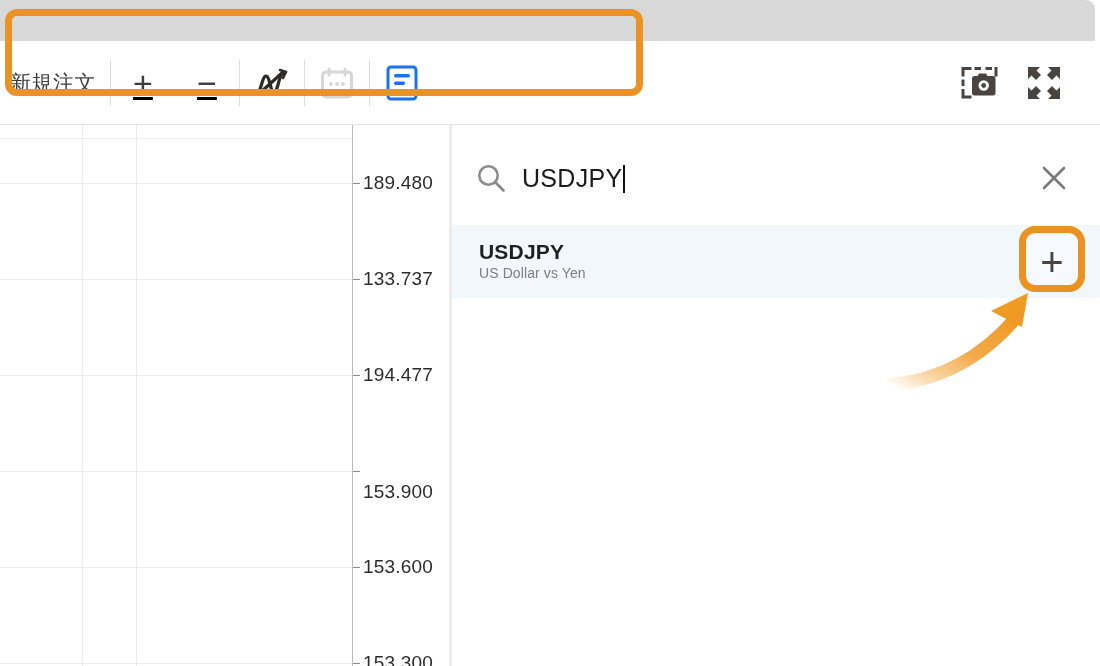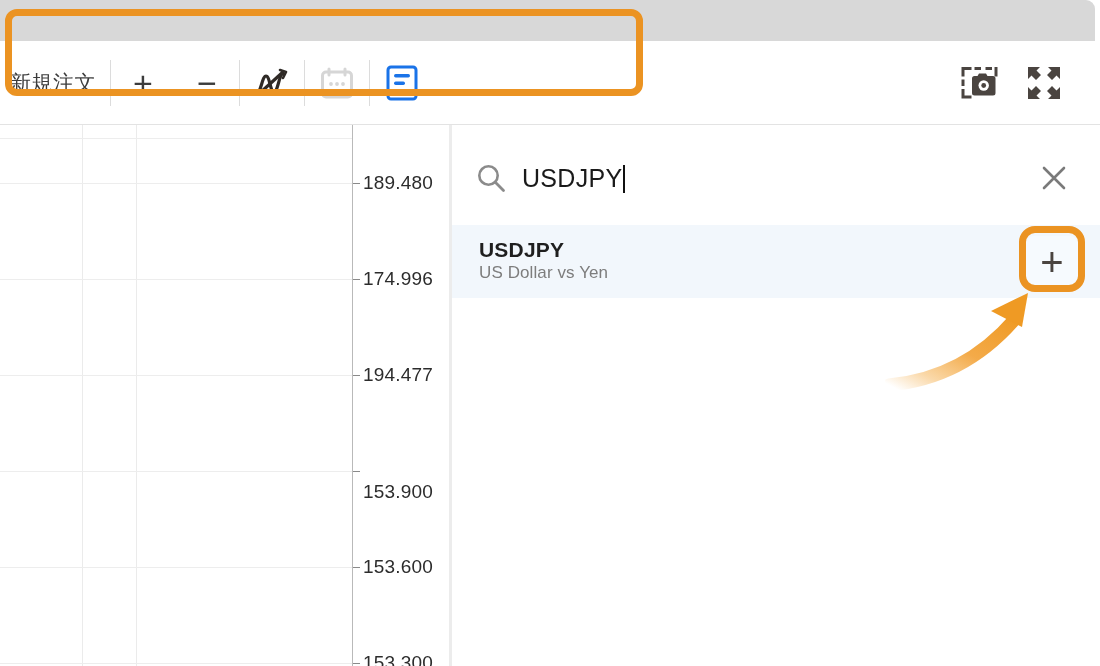--- a/index.html
+++ b/index.html
@@ -51,20 +51,21 @@
     background: #ffffff;
     border-bottom: 1px solid #e3e3e3;
     box-sizing: border-box;
     display: flex;
     align-items: center;
   }
   .toolbar-left {
     display: flex;
     align-items: center;
     height: 100%;
+    text-decoration: underline;
   }
   .toolbar-right {
     margin-left: auto;
     display: flex;
     align-items: center;
     height: 100%;
     padding-right: 24px;
   }
   .tb-item {
     display: flex;
@@ -245,21 +246,21 @@
     justify-content: center;
   }
   .result-symbol {
     font-size: 21px;
     color: #1f1f1f;
     font-weight: bold;
     line-height: 1.15;
     letter-spacing: 0.2px;
   }
   .result-desc {
-    font-size: 17px;
+    font-size: 14px;
     color: #7d7d7d;
     line-height: 1.35;
     letter-spacing: 0.1px;
   }
   .result-add {
     margin-left: auto;
     margin-right: 22px;
     width: 52px;
     height: 52px;
     border-radius: 8px;
@@ -416,21 +417,21 @@
     <div class="axis-line"></div>
 
     <div class="axis-tick" style="top:58px"></div>
     <div class="axis-tick" style="top:154px"></div>
     <div class="axis-tick" style="top:250px"></div>
     <div class="axis-tick" style="top:346px"></div>
     <div class="axis-tick" style="top:442px"></div>
     <div class="axis-tick" style="top:538px"></div>
 
     <div class="axis-label" style="top:58px">189.480</div>
-    <div class="axis-label" style="top:154px">174.996</div>
+    <div class="axis-label" style="top:154px">133.737</div>
     <div class="axis-label" style="top:250px">194.477</div>
     <div class="axis-label" style="top:367px">153.900</div>
     <div class="axis-label" style="top:442px">153.600</div>
     <div class="axis-label" style="top:538px">153.300</div>
   </div>
 
   <div class="pane-divider"></div>
 
   <div class="right-panel">
 

